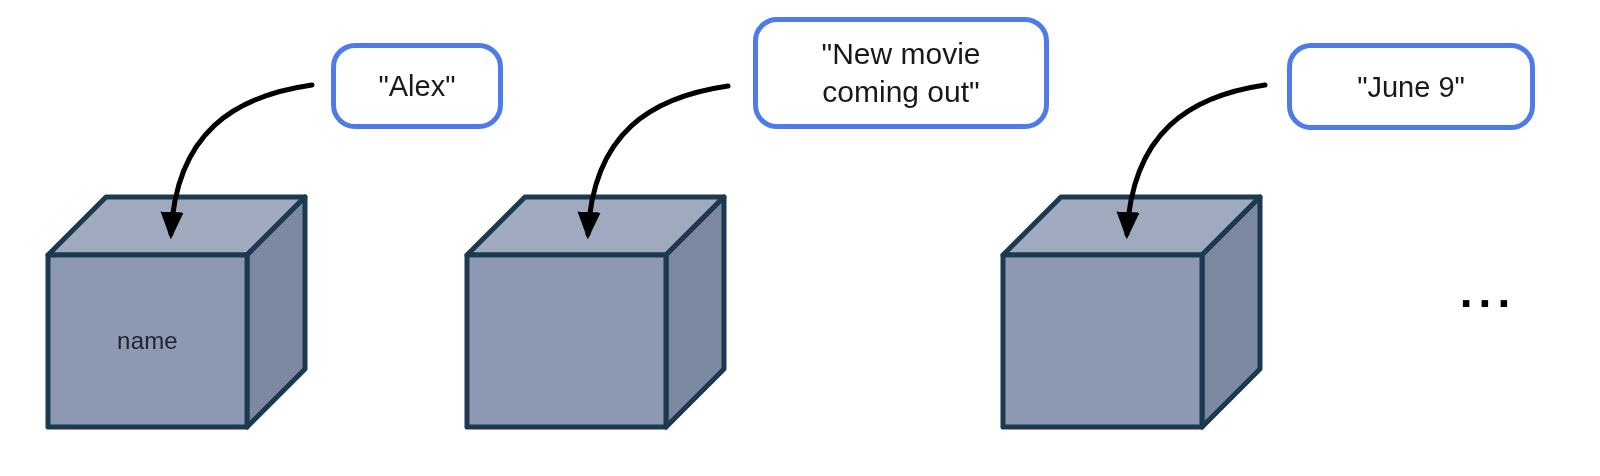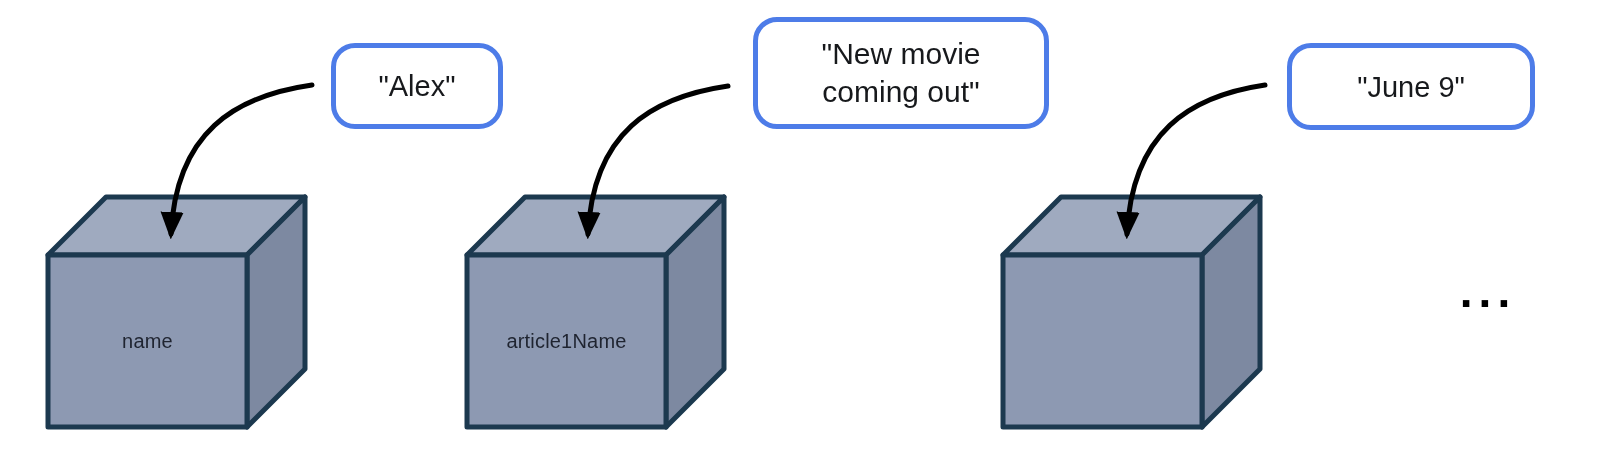--- a/index.html
+++ b/index.html
@@ -59,21 +59,21 @@
   .bubble-3 { left: 1287px; top: 43px; width: 248px; height: 87px; }
   
   .cube-label {
     position: absolute;
     display: flex;
     align-items: center;
     justify-content: center;
     width: 199px;
     height: 172px;
     top: 255px;
-    font-size: 20px;
+    font-size: 24px;
     color: var(--label-text, #1f2430);
     letter-spacing: 0.2px;
   }
   .cube-label-1 { left: 48px; }
   .cube-label-2 { left: 467px; }
   .cube-label-3 { left: 1003px; }
   
   .more-dots {
     position: absolute;
     left: 1438px;
@@ -121,17 +121,16 @@
     <path class="arrow" d="M 312 85 C 235 96, 176 132, 171 234" marker-end="url(#ah)"></path>
     <path class="arrow" d="M 728 86 C 652 97, 593 132, 588 234" marker-end="url(#ah)"></path>
     <path class="arrow" d="M 1265 85 C 1190 96, 1132 132, 1127 234" marker-end="url(#ah)"></path>
   </svg>
 
   <div class="bubble bubble-1">"Alex"</div>
   <div class="bubble bubble-2">"New movie coming out"</div>
   <div class="bubble bubble-3">"June 9"</div>
 
   <div class="cube-label cube-label-1">name</div>
-  <div class="cube-label cube-label-2">article1Name</div>
 
   <div class="more-dots">...</div>
 
 </div>
 
 </body></html>

